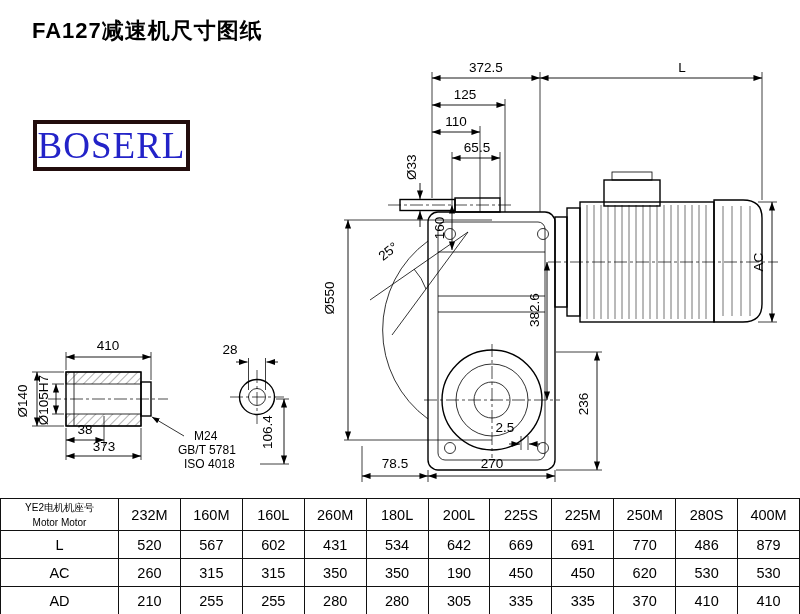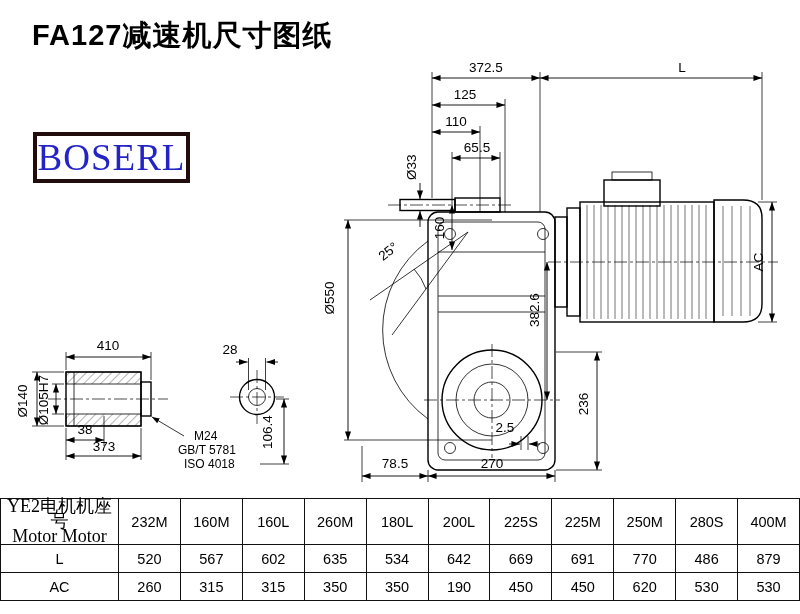--- a/index.html
+++ b/index.html
@@ -1,39 +1,39 @@
 <!DOCTYPE html>
 <html><head>
 <meta charset="utf-8">
 <style>
   * { margin:0; padding:0; box-sizing:border-box; }
   html,body { width:800px; height:614px; background:#fff; color:#000;
     font-family:"Liberation Sans", sans-serif; position:relative; overflow:hidden; }
-  .page-title { position:absolute; left:32px; top:16px; font-size:29px; font-weight:bold;
+  .page-title { position:absolute; left:32px; top:16px; font-size:22px; font-weight:bold;
     letter-spacing:1px; font-family:"Liberation Sans", sans-serif; }
-  .logo-box { position:absolute; left:33px; top:132px; width:157px; height:51px;
+  .logo-box { position:absolute; left:33px; top:120px; width:157px; height:51px;
     border:4px solid #220d0d; background:#fff; display:flex; align-items:flex-end; justify-content:center; }
   .logo-box span { font-family:"Liberation Serif", serif; font-size:37px; color:#2323c8; letter-spacing:1px; }
   svg.drawing { position:absolute; left:0; top:0; }
   svg text { font-size:13.5px; fill:#000; font-family:"Liberation Sans", sans-serif; }
   svg text.small { font-size:12px; }
   .obj  { fill:none; stroke:#000; stroke-width:1.4; }
   .thin { fill:none; stroke:#000; stroke-width:0.8; }
   .dim  { fill:none; stroke:#000; stroke-width:0.9; }
   .ext  { stroke:#000; stroke-width:0.75; }
   .cl   { fill:none; stroke:#000; stroke-width:0.7; stroke-dasharray:13 3 3 3; }
   .fin  { fill:none; stroke:#000; stroke-width:0.55; }
   .hband{ stroke:#000; stroke-width:0.8; }
   table.spec { position:absolute; left:0; top:498px; width:800px; border-collapse:collapse; table-layout:fixed; }
   .spec th, .spec td { border:1px solid #111; text-align:center; vertical-align:middle;
     font-weight:normal; font-size:14.5px; padding:0; background:#fff; }
   .spec col.first { width:118px; }
   .spec tr { height:28px; }
   .spec tr.hrow { height:32px; }
-  .spec tr.hrow th div { line-height:15px; font-size:18px;font-family:Liberation Serif, serif; }
+  .spec tr.hrow th div { line-height:15px; font-size:10px; }
 </style>
 </head>
 <body>
 
 <div class="page-title">FA127减速机尺寸图纸</div>
 
 <div class="logo-box">
   <span>BOSERL</span>
 </div>
 
@@ -241,21 +241,21 @@
       <th>225M</th>
       <th>250M</th>
       <th>280S</th>
       <th>400M</th>
     </tr>
     <tr>
       <td>L</td>
       <td>520</td>
       <td>567</td>
       <td>602</td>
-      <td>635</td>
+      <td>431</td>
       <td>534</td>
       <td>642</td>
       <td>669</td>
       <td>691</td>
       <td>770</td>
       <td>486</td>
       <td>879</td>
     </tr>
     <tr>
       <td>AC</td>
@@ -264,14 +264,28 @@
       <td>315</td>
       <td>350</td>
       <td>350</td>
       <td>190</td>
       <td>450</td>
       <td>450</td>
       <td>620</td>
       <td>530</td>
       <td>530</td>
     </tr>
+    <tr>
+      <td>AD</td>
+      <td>210</td>
+      <td>255</td>
+      <td>255</td>
+      <td>280</td>
+      <td>280</td>
+      <td>305</td>
+      <td>335</td>
+      <td>335</td>
+      <td>370</td>
+      <td>410</td>
+      <td>410</td>
+    </tr>
   </tbody>
 </table>
 
 </body></html>

